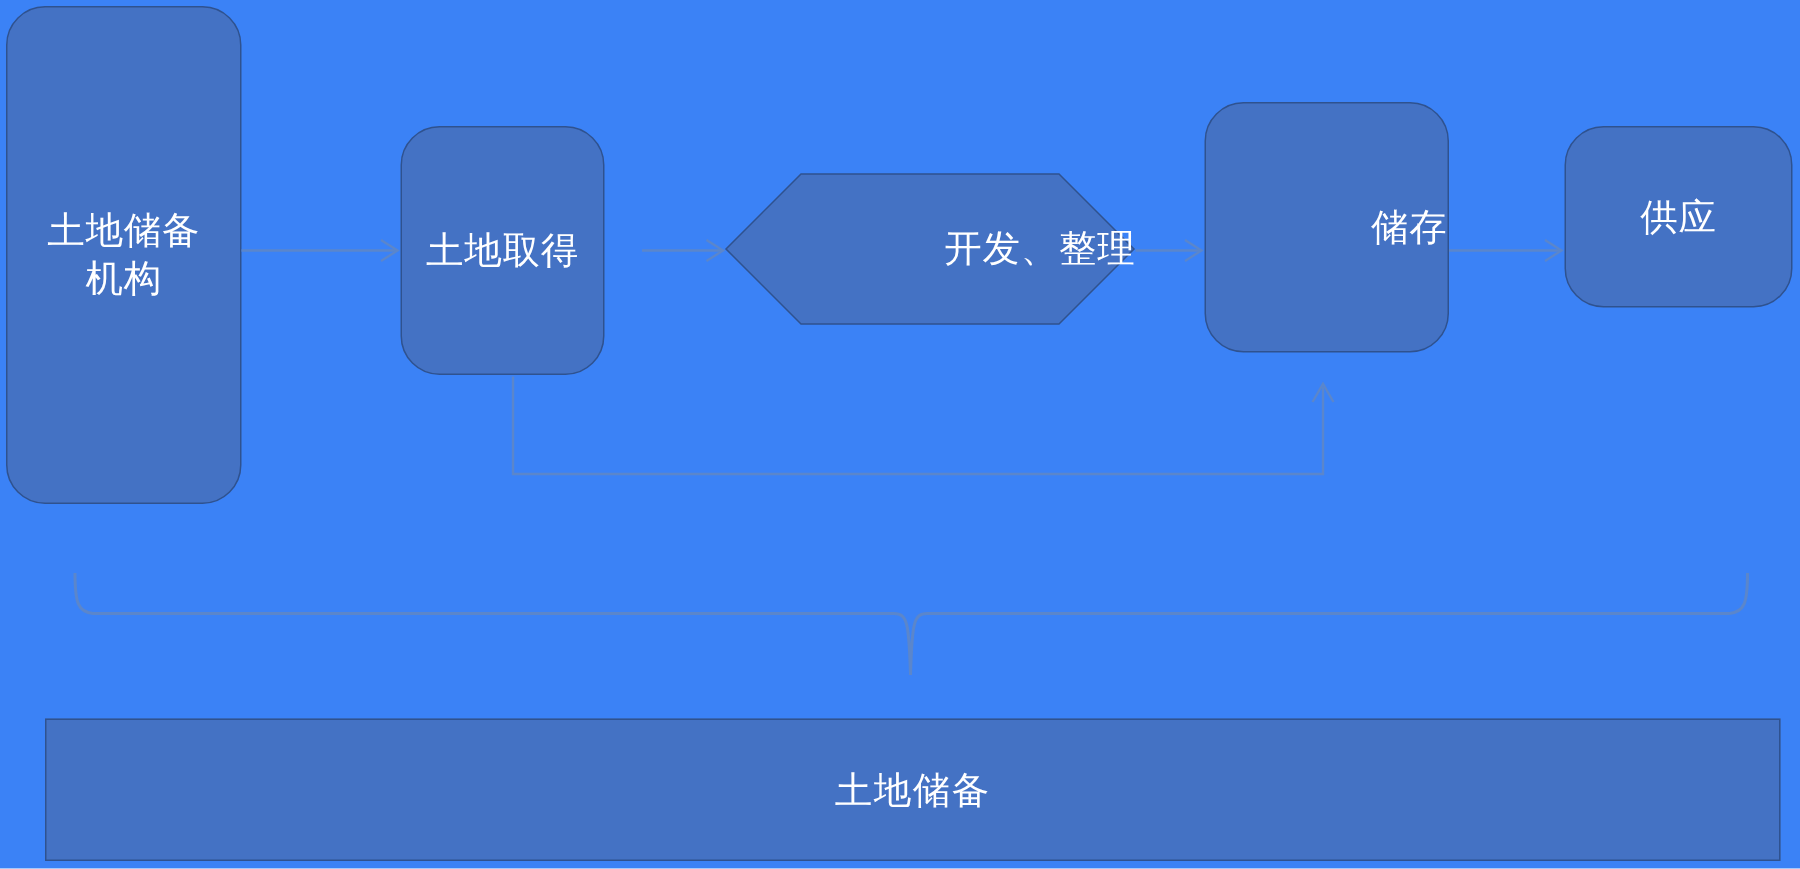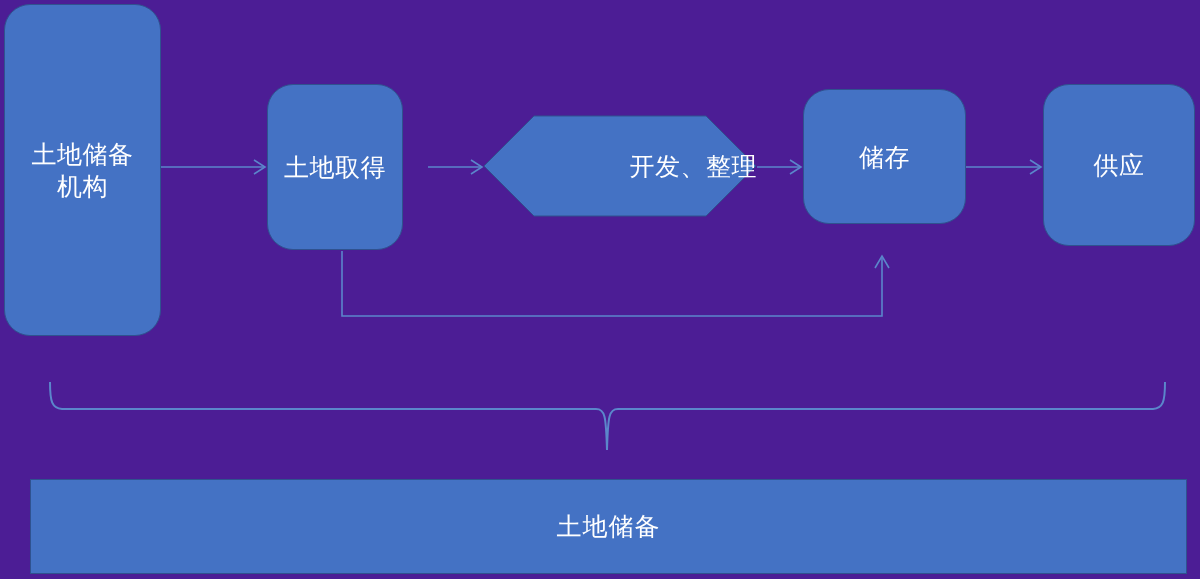--- a/index.html
+++ b/index.html
@@ -7,21 +7,21 @@
     padding: 0;
     background: #ffffff;
   }
   body {
     font-family: "Liberation Sans", "DejaVu Sans", sans-serif;
   }
   #canvas {
     position: relative;
     width: 1200px;
     height: 579px;
-    background: #4c1d95;
+    background: #3b82f6;
     overflow: hidden;
   }
   .node {
     position: absolute;
     box-sizing: border-box;
     background: #4472C4;
     border: 1px solid #2F528F;
     color: #FFFFFF;
     display: flex;
     align-items: center;
@@ -58,25 +58,26 @@
     position: absolute;
     inset: 0;
   }
   #node-hex .hex-text {
     position: relative;
     z-index: 2;
     width: 100%;
     text-align: right;
   }
   #node-store {
-    left: 803px; top: 89px; width: 163px; height: 135px;
+    left: 803px; top: 68px; width: 163px; height: 167px;
     font-size: 25px;
+    text-align: right;
   }
   #node-supply {
-    left: 1043px; top: 84px; width: 152px; height: 162px;
+    left: 1043px; top: 84px; width: 152px; height: 121px;
     font-size: 25px;
   }
   #banner {
     position: absolute;
     left: 30px; top: 479px; width: 1157px; height: 95px;
     box-sizing: border-box;
     background: #4472C4;
     border: 1px solid #2F528F;
     color: #FFFFFF;
     display: flex;

